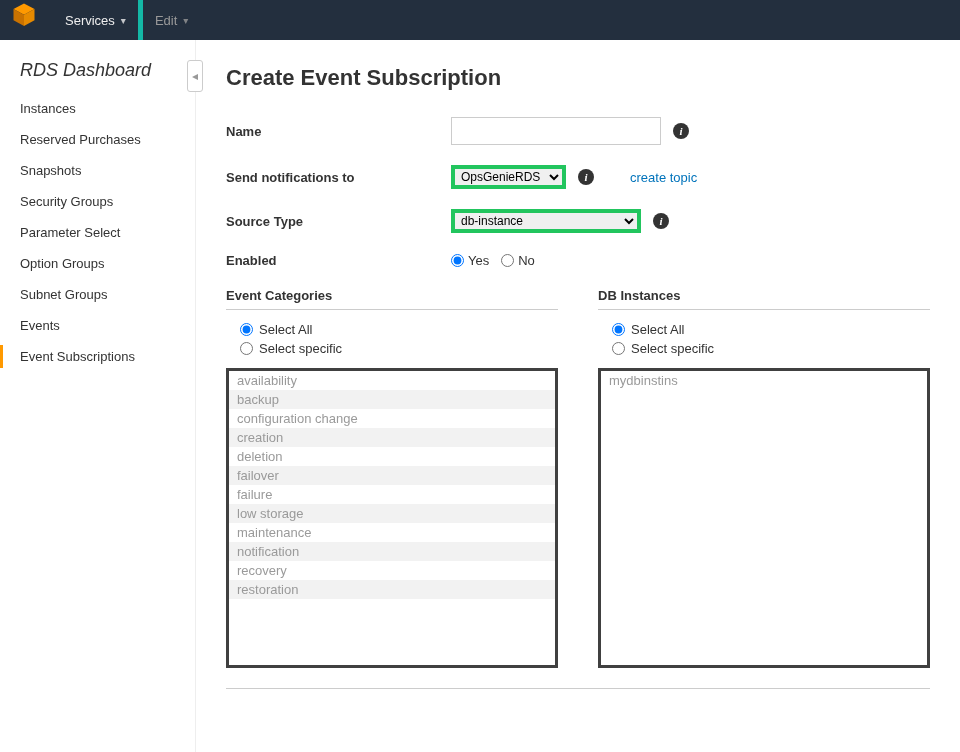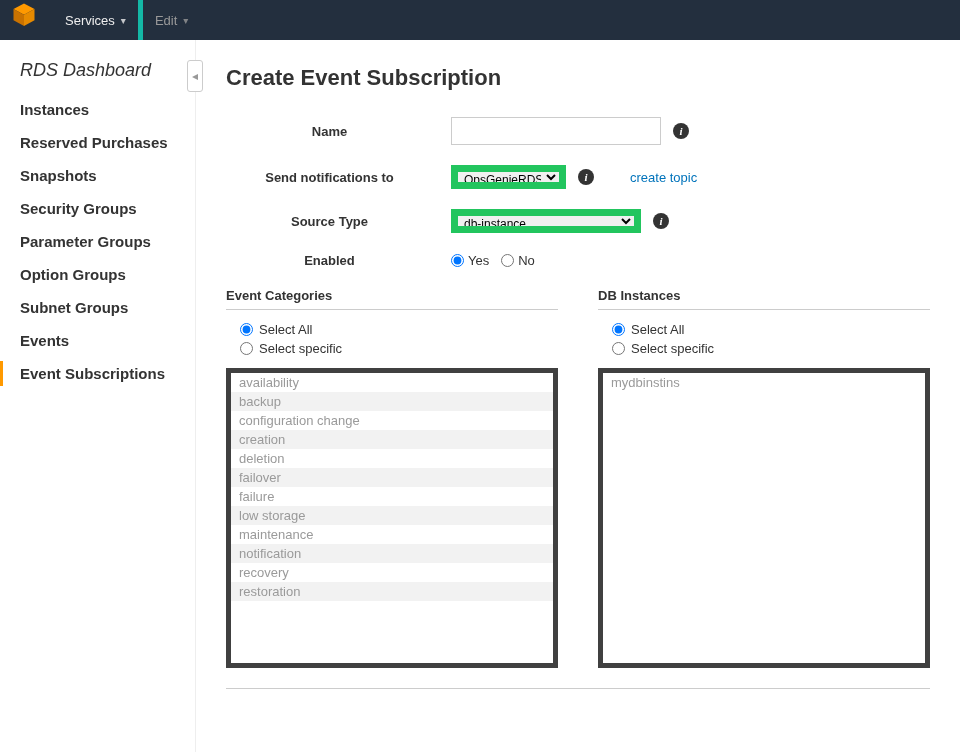--- a/index.html
+++ b/index.html
@@ -6,41 +6,41 @@
 body { font-family: "Helvetica Neue", Helvetica, Arial, sans-serif; font-size: 13px; color: #333; background: #fff; }
 .topbar { background: #232f3e; color: #fff; height: 40px; display: flex; padding: 0 10px; }
 .cube-icon { width: 28px; height: 28px; margin-right: 15px; }
 .topbar-item { color: #eee; padding: 0 12px; display: flex; align-items: center; font-size: 13px; height: 40px; cursor: pointer; }
 .topbar-item.edit { color: #999; border-left: 5px solid #14b8a6; }
 .topbar-item .caret { margin-left: 6px; font-size: 10px; opacity: .8; }
 .layout { display: flex; }
 .sidebar { width: 195px; padding: 20px 0 20px 20px; position: relative; }
 .sidebar h2 { font-size: 18px; font-weight: 400; color: #333; margin-bottom: 12px; font-style: italic; }
 .sidebar ul { list-style: none; }
-.sidebar li { font-size: 15px; color: #333; padding: 8px 0; cursor: pointer; font-weight: bold; }
+.sidebar li { font-size: 13px; color: #333; padding: 8px 0; cursor: pointer; }
 .sidebar li.active { color: #333; position: relative; }
 .sidebar li.active::before { content:""; position:absolute; left:-20px; top:4px; bottom:4px; width:3px; background:#f90; }
 .collapse-handle { position:absolute; right:-8px; top:20px; width:16px; height:32px; background:#fff; border:1px solid #ccc; border-radius:3px; display:flex; align-items:center; justify-content:center; color:#999; font-size:12px; cursor:pointer; }
 .main { flex:1; padding: 25px 30px; border-left:1px solid #eee; min-height:720px; }
 .main h1 { font-size: 22px; font-weight:700; color:#333; margin-bottom:26px; }
 .form-rows { max-width: 760px; }
 .form-row { display:flex; align-items:center; margin-bottom:20px; }
-.form-label { width: 225px; text-align:center; padding-right:18px; font-weight:700; color:#333; }
+.form-label { width: 225px; text-align:left; padding-right:18px; font-weight:700; color:#333; }
 .form-field { display:flex; align-items:center; gap:6px; }
 .text-input { width:210px; height:28px; border:1px solid #ccc; padding:0 6px; background:#fff; }
-.select { height:24px; border:7px solid #22c55e; background:#f0f0f0; font-size:12px; padding:0 2px; }
+.select { height:24px; border:4px solid #22c55e; background:#f0f0f0; font-size:12px; padding:0 2px; }
 .info-icon { width:16px; height:16px; background:#333; color:#fff; border-radius:50%; display:inline-flex; align-items:center; justify-content:center; font-size:11px; font-weight:700; cursor:pointer; margin-left:6px; font-family: Georgia, serif; font-style: italic; }
 .link { color:#0073bb; text-decoration:none; margin-left:30px; cursor:pointer; }
 .radio-inline { display:flex; align-items:center; gap:4px; margin-right:6px; }
 .columns { display:flex; gap:40px; margin-top:10px; }
 .column { flex:1; max-width:360px; }
 .column h3 { font-size:13px; font-weight:700; margin-bottom:6px; color:#333; }
 .col-rule { border:0; border-top:1px solid #ccc; margin-bottom:10px; }
 .sel-radio-row { display:flex; align-items:center; gap:6px; padding:2px 14px; }
-.listbox { border:5px solid #404040; margin-top:10px; height:300px; overflow:auto; background:#fff; }
+.listbox { border:3px solid #404040; margin-top:10px; height:300px; overflow:auto; background:#fff; }
 .listbox .item { padding:2px 8px; color:#9a9a9a; font-size:13px; }
 .listbox .item:nth-child(even) { background:#f2f2f2; }
 .bottom-rule { border:0; border-top:1px solid #ccc; margin-top:20px; max-width:760px; }
 input[type=radio] { margin:0; }
 label { color:#333; }
 </style>
 </head>
 <body>
 
 <div class="topbar">
@@ -62,21 +62,21 @@
 </div>
 
 <div class="layout">
   <div class="sidebar">
     <h2>RDS Dashboard</h2>
     <ul>
       <li>Instances</li>
       <li>Reserved Purchases</li>
       <li>Snapshots</li>
       <li>Security Groups</li>
-      <li>Parameter Groups</li>
+      <li>Parameter Select</li>
       <li>Option Groups</li>
       <li>Subnet Groups</li>
       <li>Events</li>
       <li class="active">Event Subscriptions</li>
     </ul>
     <div class="collapse-handle">
       <span>◂</span>
     </div>
   </div>
 

